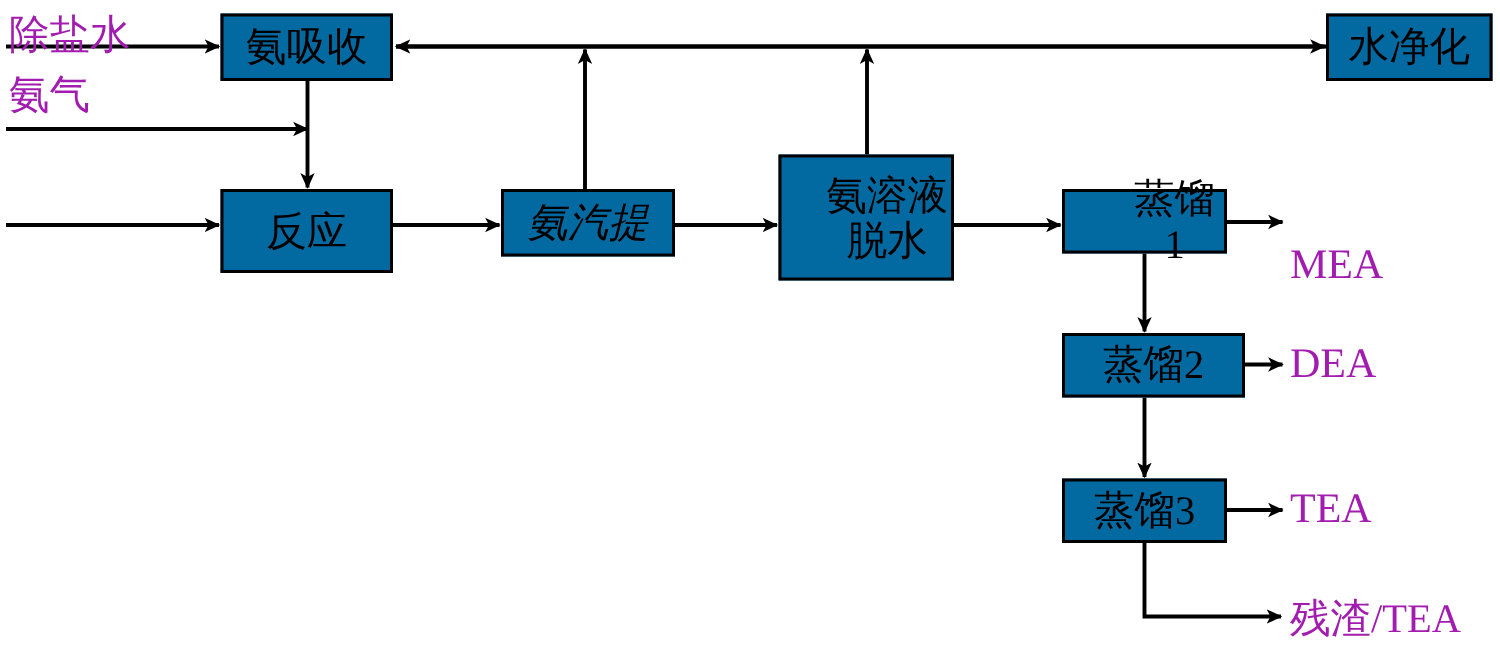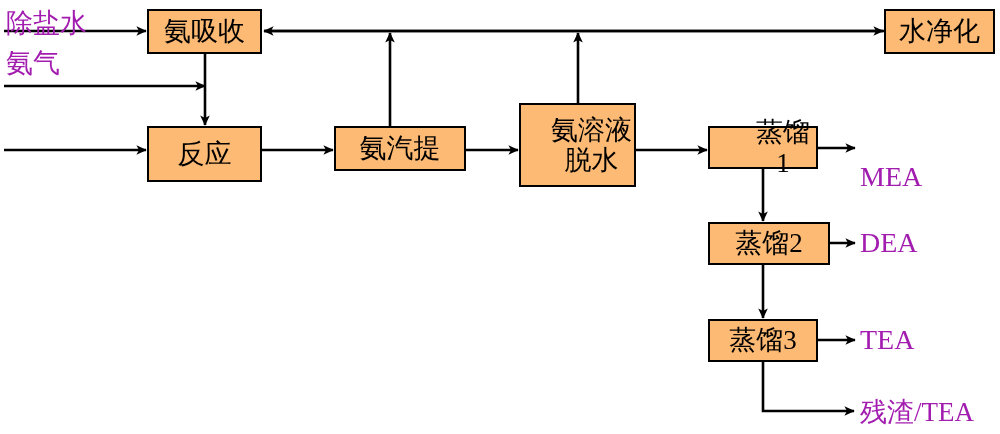--- a/index.html
+++ b/index.html
@@ -10,21 +10,21 @@
     width:1000px;
     height:434px;
     background:#ffffff;
     overflow:hidden;
   }
   #svg-layer{position:absolute;left:0;top:0;width:1000px;height:434px;}
   .node{
     position:absolute;
     box-sizing:border-box;
     border:2.5px solid #000000;
-    background:#fdba74;
+    background:#0369a1;
     display:flex;
     align-items:center;
     justify-content:center;
     text-align:center;
     line-height:1.12;
     color:#000000;
     font-family:"Liberation Serif", serif;
     font-size:27px;
     letter-spacing:0px;
     white-space:pre-line;
@@ -87,21 +87,21 @@
       <path d="M763,362 L763,411 L854,411" marker-end="url(#ah)"></path>
     </g>
   </svg>
 
   <div class="node" style="left:147px;top:9px;width:115px;height:45px;">氨吸收</div>
 
   <div class="node" style="left:884px;top:9px;width:111px;height:45px;">水净化</div>
 
   <div class="node" style="left:147px;top:126px;width:115px;height:56px;">反应</div>
 
-  <div class="node" style="left:334px;top:126px;width:132px;height:45px;">氨汽提</div>
+  <div class="node" style="left:334px;top:126px;width:116px;height:45px;font-style:italic;">氨汽提</div>
 
   <div class="node" style="left:519px;top:103px;width:117px;height:84px;padding-left:28px;">氨溶液
 脱水</div>
 
   <div class="node" style="left:708px;top:126px;width:110px;height:43px;padding-left:40px;">蒸馏1</div>
 
   <div class="node" style="left:708px;top:222px;width:122px;height:43px;">蒸馏2</div>
 
   <div class="node" style="left:708px;top:319px;width:110px;height:43px;">蒸馏3</div>
 

